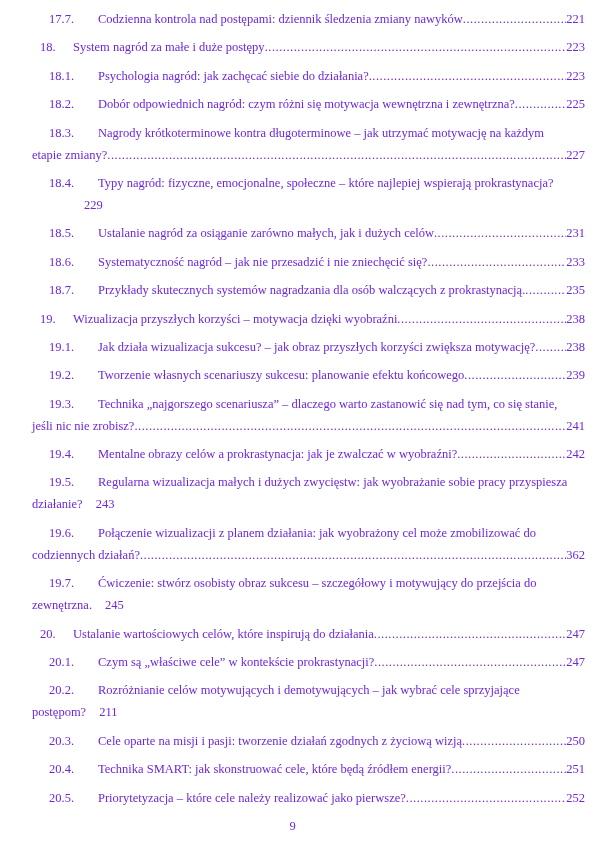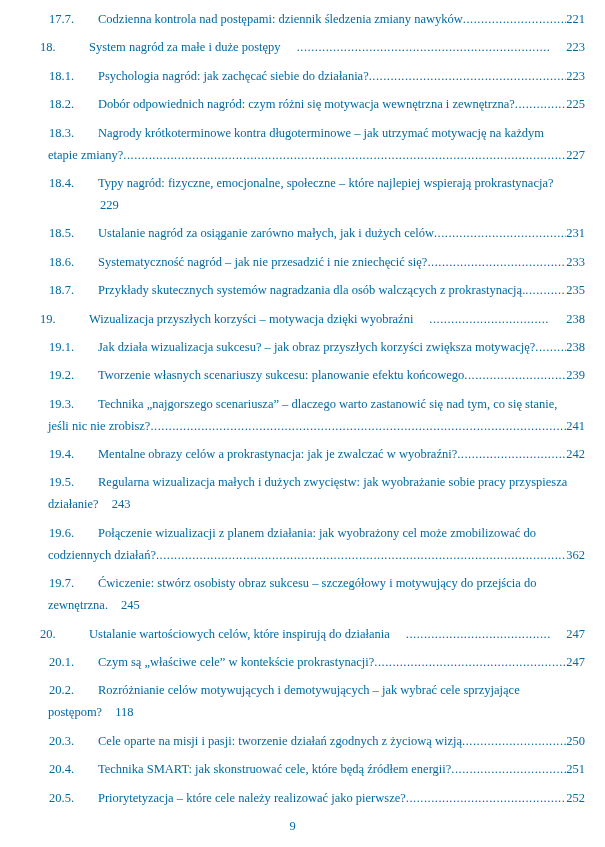--- a/index.html
+++ b/index.html
@@ -5,44 +5,44 @@
   html, body {
     margin: 0;
     padding: 0;
     background: #ffffff;
   }
   .doc-page {
     position: relative;
     width: 605px;
     height: 847px;
     background: #ffffff;
-    color: #0369a1;
+    color: #6d28d9;
     font-family: "Liberation Serif", "DejaVu Serif", serif;
     font-size: 12.5px;
     overflow: hidden;
     box-sizing: border-box;
     padding-top: 11px;
     padding-right: 20px;
   }
   .toc-list { width: 100%; }
   .toc-entry { margin-bottom: 12.4px; }
   .row {
     display: flex;
     align-items: baseline;
     line-height: 16px;
     height: 16px;
     overflow: hidden;
   }
   
-  .lv1 .row-first { padding-left: 40px; gap: 16px; }
+  .lv1 .row-first { padding-left: 40px; }
   .lv1 .row-first .num { flex: 0 0 33px; }
   .lv2 .row-first { padding-left: 49px; }
   .lv2 .row-first .num { flex: 0 0 49px; }
   
-  .row-cont { padding-left: 32px; margin-top: 6px; margin-left: 16px; }
+  .row-cont { padding-left: 32px; margin-top: 6px; }
   .entry-text {
     flex: 0 0 auto;
     white-space: pre;
   }
   .dots {
     flex: 1 1 auto;
     min-width: 0;
     overflow: hidden;
     white-space: nowrap;
     letter-spacing: 0.5px;
@@ -232,21 +232,21 @@
           <span class="pagenum">247</span>
         </div>
       </div>
       <div class="toc-entry lv2">
         <div class="row row-first">
           <span class="num">20.2.</span>
           <span class="entry-text">Rozróżnianie celów motywujących i demotywujących – jak wybrać cele sprzyjające</span>
         </div>
         <div class="row row-cont">
           <span class="entry-text">postępom?</span>
-          <span class="pagenum pagenum-inline">118</span>
+          <span class="pagenum pagenum-inline">211</span>
         </div>
       </div>
       <div class="toc-entry lv2">
         <div class="row row-first">
           <span class="num">20.3.</span>
           <span class="entry-text">Cele oparte na misji i pasji: tworzenie działań zgodnych z życiową wizją</span>
           <span class="dots">................................................................................................................................................................................................................................................................................................................................................................................................................</span>
           <span class="pagenum">250</span>
         </div>
       </div>

